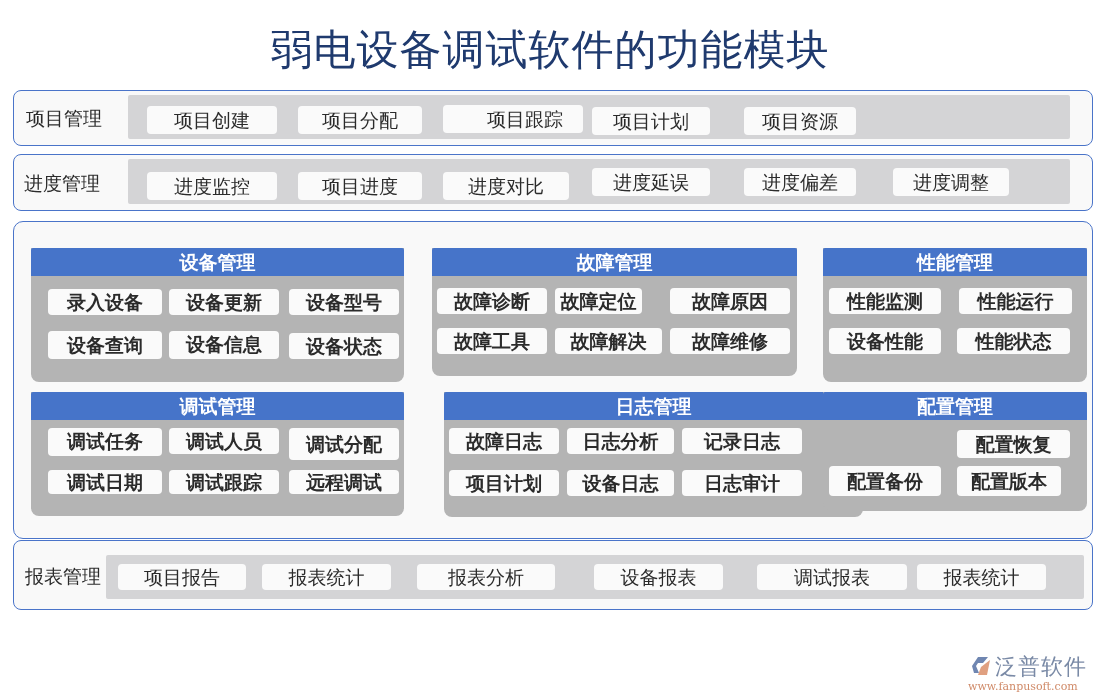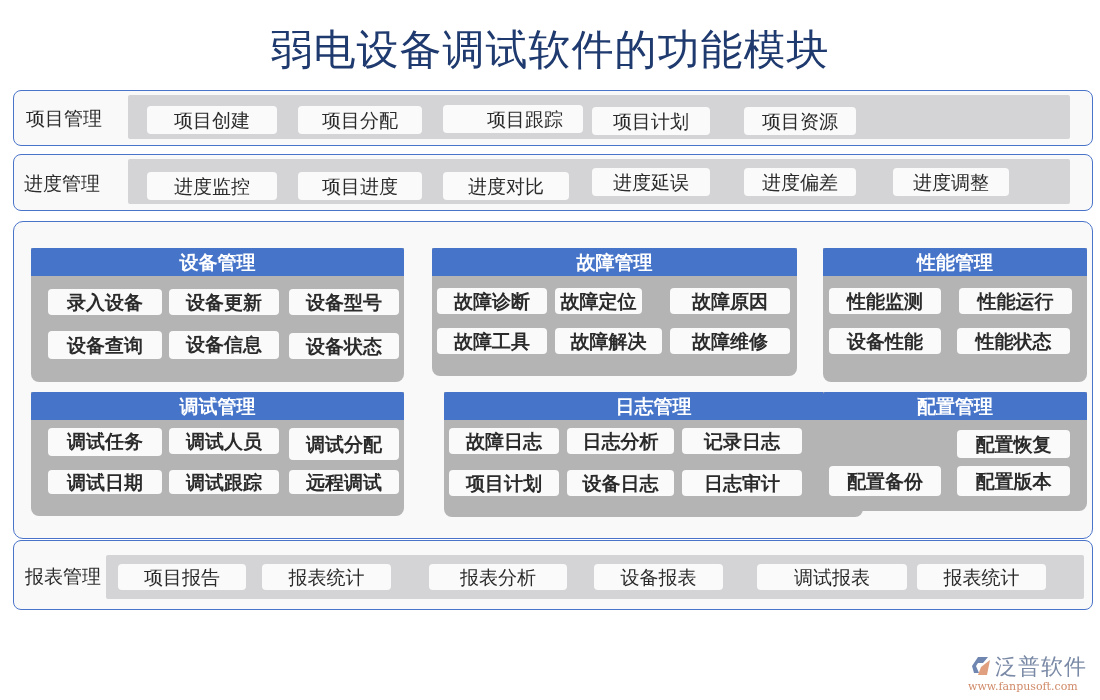--- a/index.html
+++ b/index.html
@@ -126,30 +126,30 @@
     <div class="cell" style="left:238px;top:36px;width:120px;">记录日志</div>
     <div class="cell" style="left:5px;top:78px;width:110px;">项目计划</div>
     <div class="cell" style="left:123px;top:78px;width:107px;">设备日志</div>
     <div class="cell" style="left:238px;top:78px;width:120px;">日志审计</div>
   </div>
 
   <div class="panel" style="left:809px;top:170px;width:264px;height:119px;">
     <div class="panel-head">配置管理</div>
     <div class="cell" style="left:134px;top:38px;width:113px;height:28px;line-height:28px;">配置恢复</div>
     <div class="cell" style="left:6px;top:74px;width:112px;height:30px;line-height:30px;">配置备份</div>
-    <div class="cell" style="left:134px;top:74px;width:113px;height:30px;line-height:30px;">配置版本</div>
+    <div class="cell" style="left:134px;top:74px;width:104px;height:30px;line-height:30px;">配置版本</div>
   </div>
 </div>
 
 <div class="row-box" style="top:540px;height:70px;">
   <div class="row-label" style="left:11px;top:23px;">报表管理</div>
   <div class="row-strip" style="left:92px;top:14px;width:978px;height:44px;">
     <div class="pill" style="left:12px;top:9px;width:128px;height:26px;line-height:26px;">项目报告</div>
     <div class="pill" style="left:156px;top:9px;width:129px;height:26px;line-height:26px;">报表统计</div>
-    <div class="pill" style="left:311px;top:9px;width:138px;height:26px;line-height:26px;margin-left:12px;">报表分析</div>
+    <div class="pill" style="left:311px;top:9px;width:138px;height:26px;line-height:26px;">报表分析</div>
     <div class="pill" style="left:488px;top:9px;width:129px;height:26px;line-height:26px;">设备报表</div>
     <div class="pill" style="left:651px;top:9px;width:150px;height:26px;line-height:26px;">调试报表</div>
     <div class="pill" style="left:811px;top:9px;width:129px;height:26px;line-height:26px;">报表统计</div>
   </div>
 </div>
 
 <div class="logo">
   <svg class="logo-mark" viewBox="0 0 22 22">
     <polygon points="2,11 8,2 18,2 13,8 8,8 6,11 9,18 4,18" fill="#6f86b1"></polygon>
     <polygon points="11,12 20,5 17,20 8,20" fill="#e0a080"></polygon>

